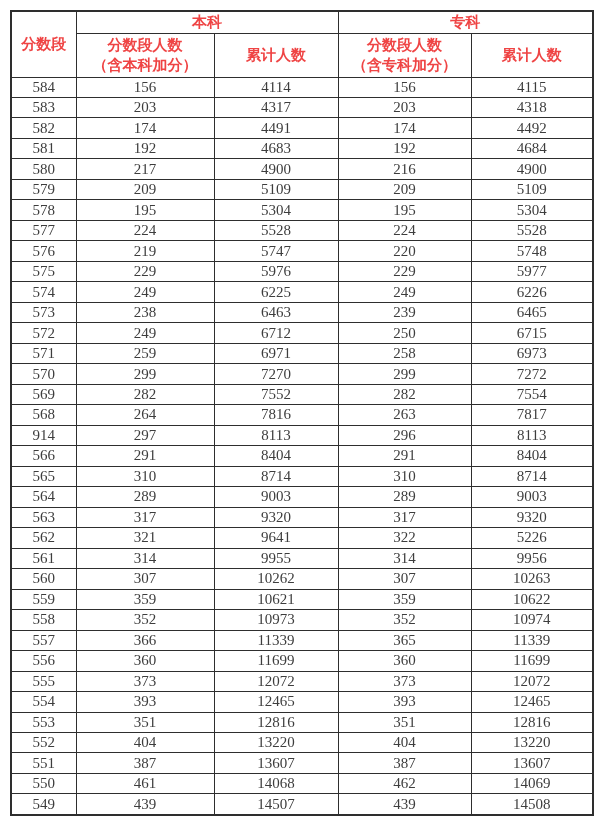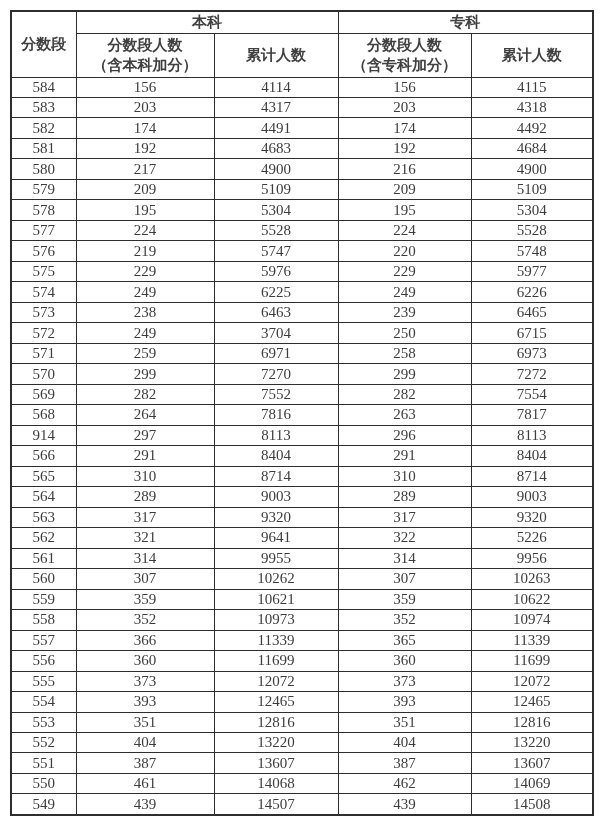--- a/index.html
+++ b/index.html
@@ -28,21 +28,21 @@
     border: 1px solid #2e2e2e;
     text-align: center;
     vertical-align: middle;
     padding: 0;
     overflow: hidden;
   }
   thead th {
     font-family: "Liberation Sans", "DejaVu Sans", sans-serif;
     font-weight: bold;
     font-size: 15px;
-    color: #404040;
+    color: #ef4444;
     background: #ffffff;
   }
   tr.group-header-row { height: 22px; }
   tr.sub-header-row   { height: 44px; }
   .two-line span { display: block; line-height: 20px; }
   tbody td {
     font-family: "Liberation Serif", "DejaVu Serif", serif;
     font-size: 15px;
     line-height: 1;
     color: #3d3d3d;
@@ -161,21 +161,21 @@
         <tr>
           <td>573</td>
           <td>238</td>
           <td>6463</td>
           <td>239</td>
           <td>6465</td>
         </tr>
         <tr>
           <td>572</td>
           <td>249</td>
-          <td>3704</td>
+          <td>6712</td>
           <td>250</td>
           <td>6715</td>
         </tr>
         <tr>
           <td>571</td>
           <td>259</td>
           <td>6971</td>
           <td>258</td>
           <td>6973</td>
         </tr>

